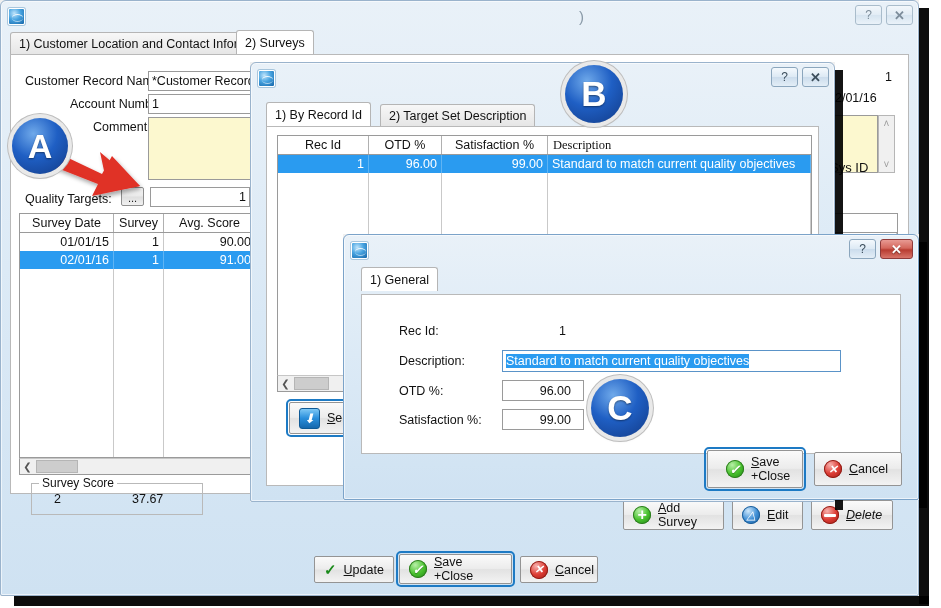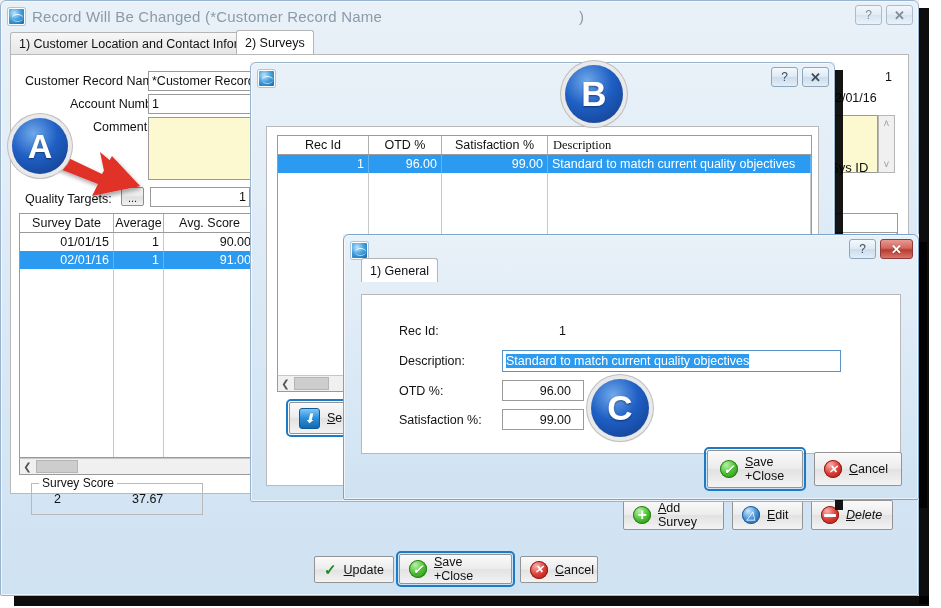--- a/index.html
+++ b/index.html
@@ -221,21 +221,20 @@
 </head>
 <body>
 
 <div id="root">
 
   <div class="win" style="left:0; top:0; width:919px; height:596px;">
     <div class="win-frame">
 
       <div class="titlebar">
         <div class="title-ico"></div>
-        <div class="title-txt">Record Will Be Changed  (*Customer Record Name</div>
         <div class="title-txt" style="position:absolute; left:578px;">)</div>
         <div class="titlebar-btns">
           <div class="tb-btn dim">?</div>
           <div class="tb-btn dim">
             <span class="x-glyph">✕</span>
           </div>
         </div>
       </div>
 
       <div class="tabstrip" style="position:absolute; left:0; top:30px; width:100%;">
@@ -258,21 +257,21 @@
         <div class="lbl" style="left:82px; top:65px;">Comment:</div>
         <div class="inp yellow" style="left:137px; top:62px; width:215px; height:63px; align-items:flex-start;"></div>
 
         <div class="lbl" style="left:14px; top:137px;">Quality Targets:</div>
         <div class="dots-btn" style="left:110px; top:132px; width:23px; height:19px;">...</div>
         <div class="inp right" style="left:139px; top:132px; width:100px; height:20px;">1</div>
 
         <div class="grid" style="left:8px; top:158px; width:879px; height:245px;">
           <div class="grid-head">
             <div style="width:94px;">Survey Date</div>
-            <div style="width:50px;">Average</div>
+            <div style="width:50px;">Survey</div>
             <div style="width:92px;">Avg. Score</div>
             <div class="grid-fill"></div>
           </div>
           <div class="grid-row">
             <div class="cell-r" style="width:94px;">01/01/15</div>
             <div class="cell-r" style="width:50px;">1</div>
             <div class="cell-r" style="width:92px;">90.00</div>
             <div class="grid-fill"></div>
           </div>
           <div class="grid-row sel">
@@ -359,20 +358,28 @@
       <div class="titlebar">
         <div class="title-ico"></div>
         <div class="titlebar-btns">
           <div class="tb-btn">?</div>
           <div class="tb-btn">
             <span class="x-glyph">✕</span>
           </div>
         </div>
       </div>
 
+      <div class="tabstrip" style="position:absolute; left:0; top:40px; width:100%;">
+        <div class="tab sel" style="left:16px; top:0;">
+          <span>1) By Record Id</span>
+        </div>
+        <div class="tab" style="left:130px; top:2px;">
+          <span>2) Target Set Description</span>
+        </div>
+      </div>
 
       <div class="panel-body" style="left:16px; top:64px; width:553px; height:360px;">
 
         <div class="grid" style="left:10px; top:8px; width:535px; height:256px;">
           <div class="grid-head">
             <div style="width:91px;">Rec Id</div>
             <div style="width:73px;">OTD %</div>
             <div style="width:106px;">Satisfaction %</div>
             <div class="grid-fill cell-l" style="justify-content:flex-start; padding-left:5px;">Description</div>
           </div>
@@ -412,21 +419,21 @@
       <div class="titlebar">
         <div class="title-ico"></div>
         <div class="titlebar-btns">
           <div class="tb-btn">?</div>
           <div class="tb-btn close-red">
             <span class="x-glyph">✕</span>
           </div>
         </div>
       </div>
 
-      <div class="tabstrip" style="position:absolute; left:0; top:24px; width:100%;padding-left:20px;">
+      <div class="tabstrip" style="position:absolute; left:0; top:33px; width:100%;padding-left:20px;">
         <div class="tab sel" style="left:18px; top:0;">
           <span>1) General</span>
         </div>
       </div>
 
       <div class="panel-body" style="left:18px; top:60px; width:540px; height:160px;">
 
         <div class="lbl" style="left:37px; top:29px;">Rec Id:</div>
         <div class="lbl" style="left:197px; top:29px;">1</div>
 
@@ -435,21 +442,21 @@
           <span style="background:#2a9bf0; color:#fff;">Standard to match current quality objectives</span>
         </div>
 
         <div class="lbl" style="left:37px; top:89px;">OTD %:</div>
         <div class="inp right" style="left:140px; top:85px; width:82px; height:21px; padding-right:12px;">96.00</div>
 
         <div class="lbl" style="left:37px; top:118px;">Satisfaction %:</div>
         <div class="inp right" style="left:140px; top:114px; width:82px; height:21px; padding-right:12px;">99.00</div>
       </div>
 
-      <div class="btn default" style="left:364px; top:216px; width:96px; height:38px; padding:0 12px;">
+      <div class="btn default" style="left:364px; top:216px; width:96px; height:38px; padding:0 18px;">
         <span class="bi">
             <i class="ico-circle ico-green"></i>
           </span>
         <span style="line-height:1.15; text-align:left;">
           <span class="u">S</span>ave<br>+Close
         </span>
       </div>
       <div class="btn" style="left:471px; top:218px; width:88px; height:34px;">
         <span class="bi">
             <i class="ico-circle ico-red"></i>

